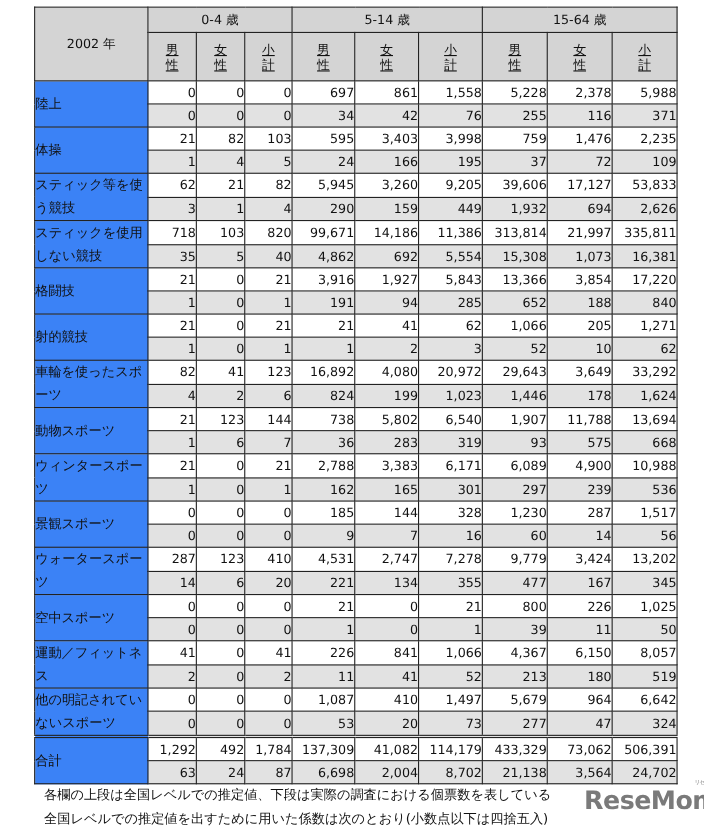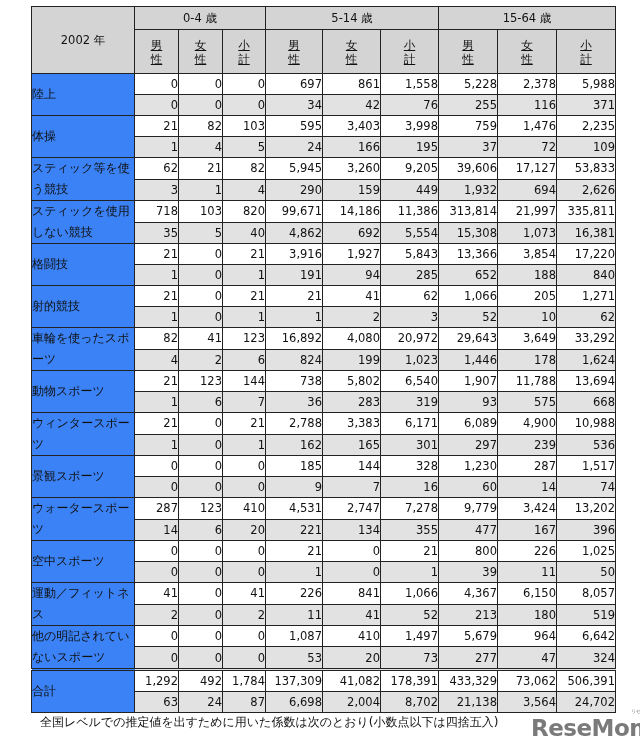--- a/index.html
+++ b/index.html
@@ -281,21 +281,21 @@
       </tr>
       <tr class="cnt">
         <td class="num">0</td>
         <td class="num">0</td>
         <td class="num">0</td>
         <td class="num">9</td>
         <td class="num">7</td>
         <td class="num">16</td>
         <td class="num">60</td>
         <td class="num">14</td>
-        <td class="num">74</td>
+        <td class="num">56</td>
       </tr>
       <tr class="est">
         <td class="label" rowspan="2">ウォータースポーツ</td>
         <td class="num">287</td>
         <td class="num">123</td>
         <td class="num">410</td>
         <td class="num">4,531</td>
         <td class="num">2,747</td>
         <td class="num">7,278</td>
         <td class="num">9,779</td>
@@ -304,21 +304,21 @@
       </tr>
       <tr class="cnt">
         <td class="num">14</td>
         <td class="num">6</td>
         <td class="num">20</td>
         <td class="num">221</td>
         <td class="num">134</td>
         <td class="num">355</td>
         <td class="num">477</td>
         <td class="num">167</td>
-        <td class="num">396</td>
+        <td class="num">345</td>
       </tr>
       <tr class="est">
         <td class="label" rowspan="2">空中スポーツ</td>
         <td class="num">0</td>
         <td class="num">0</td>
         <td class="num">0</td>
         <td class="num">21</td>
         <td class="num">0</td>
         <td class="num">21</td>
         <td class="num">800</td>
@@ -382,39 +382,40 @@
         <td class="num">47</td>
         <td class="num">324</td>
       </tr>
       <tr class="est total-top">
         <td class="label" rowspan="2">合計</td>
         <td class="num">1,292</td>
         <td class="num">492</td>
         <td class="num">1,784</td>
         <td class="num">137,309</td>
         <td class="num">41,082</td>
-        <td class="num">178,391</td>
+        <td class="num">114,179</td>
         <td class="num">433,329</td>
         <td class="num">73,062</td>
         <td class="num">506,391</td>
       </tr>
       <tr class="cnt">
         <td class="num">63</td>
         <td class="num">24</td>
         <td class="num">87</td>
         <td class="num">6,698</td>
         <td class="num">2,004</td>
         <td class="num">8,702</td>
         <td class="num">21,138</td>
         <td class="num">3,564</td>
         <td class="num">24,702</td>
       </tr>
     </tbody>
 </table>
 
 <div class="notes">
+  <div>各欄の上段は全国レベルでの推定値、下段は実際の調査における個票数を表している</div>
   <div>全国レベルでの推定値を出すために用いた係数は次のとおり(小数点以下は四捨五入)</div>
 </div>
 
 <div class="logo">
   <span>ReseMom</span>
   <span class="kana">リセマム</span>
 </div>
 
 </body></html>

